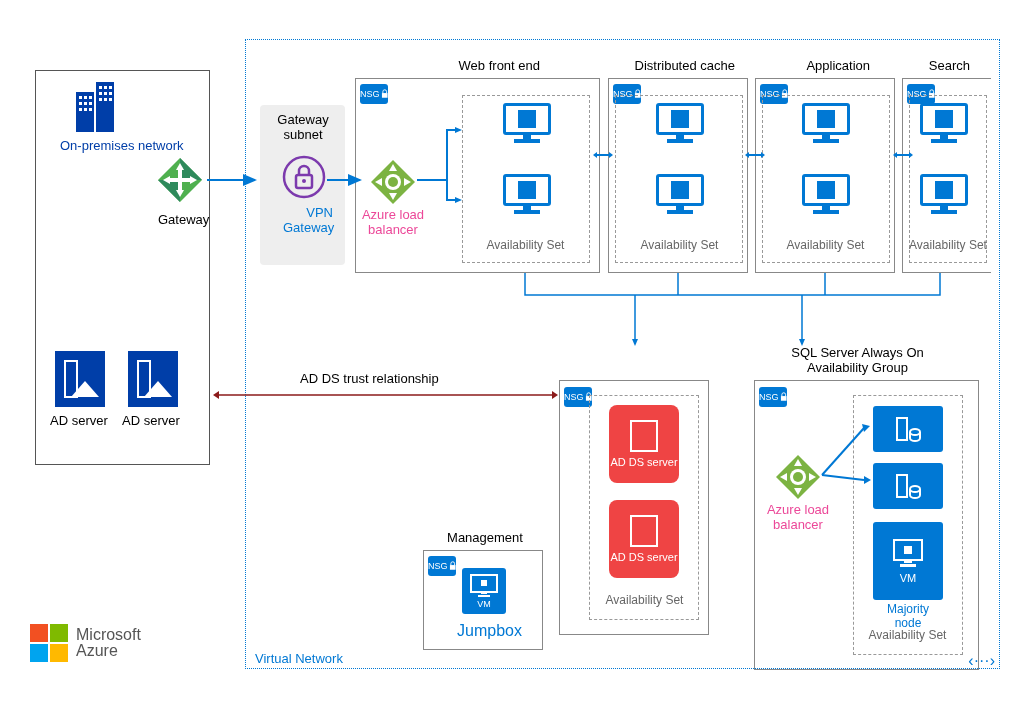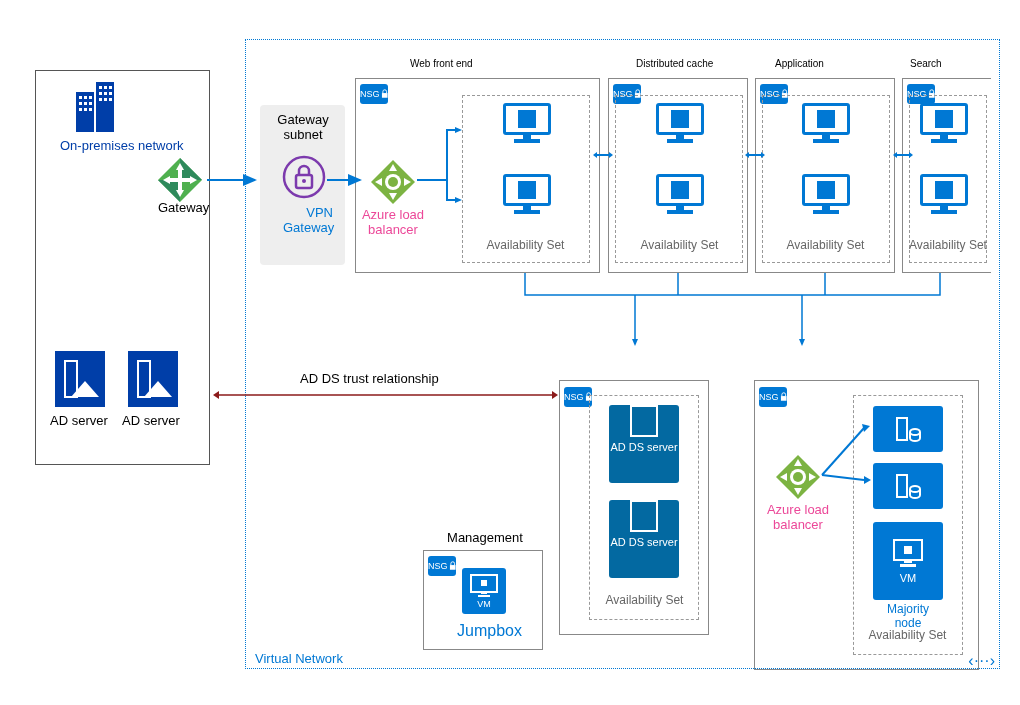--- a/index.html
+++ b/index.html
@@ -2,44 +2,44 @@
 <html><head>
 <meta charset="utf-8">
 <style>
 *{box-sizing:border-box;margin:0;padding:0;font-family:"Segoe UI",Arial,sans-serif}
 body{background:#fff;width:1020px;height:705px;position:relative}
 .container{position:absolute;inset:0}
 .onprem-box{position:absolute;left:35px;top:70px;width:175px;height:395px;border:1.5px solid #555}
 .buildings{position:absolute;left:70px;top:82px}
 .onprem-label{position:absolute;left:60px;top:138px;color:#003ea8;font-size:13px;text-align:center}
 .gateway-icon{position:absolute;left:155px;top:155px}
-.gateway-label{position:absolute;left:158px;top:200px;font-size:13px}
+.gateway-label{position:absolute;left:158px;top:212px;font-size:13px}
 .ad-server{position:absolute;top:351px;width:50px;height:56px}
 .ad-server1{left:55px}
 .ad-server2{left:128px}
 .ad-server-label{position:absolute;top:413px;font-size:13px}
 .ad-label1{left:50px}
 .ad-label2{left:122px}
 
 .vnet-box{position:absolute;left:245px;top:39px;width:755px;height:630px;border:1.5px dotted #0078d4}
 .vnet-label{position:absolute;left:255px;top:651px;color:#0078d4;font-size:13px}
 
 .gateway-subnet{position:absolute;left:260px;top:105px;width:85px;height:160px;background:#eee;border-radius:4px}
 .gateway-subnet-title{position:absolute;left:268px;top:112px;font-size:13px;text-align:center;width:70px}
 .vpn-gw-icon{position:absolute;left:282px;top:155px}
 .vpn-gw-label{position:absolute;left:283px;top:205px;font-size:13px;color:#0078d4;text-align:right;width:50px}
 
 .tier-box{position:absolute;top:78px;height:195px;border:1.5px solid #888}
 .webfront{left:355px;width:245px}
 .distcache{left:608px;width:140px}
 .application{left:755px;width:140px}
 .search{left:902px;width:89px;border-right:none}
-.tier-title{position:absolute;top:58px;font-size:10px;text-align:left}
+.tier-title{position:absolute;top:58px;font-size:13px;text-align:right}
 .t-web{left:410px;width:130px}
-.t-dist{left:636px;width:115px}
+.t-dist{left:620px;width:115px}
 .t-app{left:775px;width:95px}
 .t-search{left:910px;width:60px}
 
 .nsg-badge{position:absolute;width:28px;height:20px;background:#0078d4;border-radius:3px;color:#fff;font-size:9px;display:flex;align-items:center;justify-content:center;gap:1px}
 .nsg-web{left:360px;top:84px}
 .nsg-dist{left:613px;top:84px}
 .nsg-app{left:760px;top:84px}
 .nsg-search{left:907px;top:84px}
 .nsg-ad{left:564px;top:387px}
 .nsg-sql{left:759px;top:387px}
@@ -80,21 +80,21 @@
 .vm-a1{left:802px;top:103px}
 .vm-a2{left:802px;top:174px}
 .vm-s1{left:920px;top:103px}
 .vm-s2{left:920px;top:174px}
 
 .ad-tier{position:absolute;left:559px;top:380px;width:150px;height:255px;border:1.5px solid #888}
 .sql-tier{position:absolute;left:754px;top:380px;width:225px;height:290px;border:1.5px solid #888}
 .ad-title{position:absolute;left:575px;top:345px;font-size:13px;text-align:center;width:120px}
 .sql-title{position:absolute;left:770px;top:345px;font-size:13px;text-align:center;width:175px}
 
-.adds-box{position:absolute;left:609px;width:70px;height:78px;background:#0369a1;border-radius:3px;display:flex;flex-direction:column;align-items:center;color:#fff}
+.adds-box{position:absolute;left:609px;width:70px;height:78px;background:#ef4444;border-radius:8px;display:flex;flex-direction:column;align-items:center;justify-content:center;color:#fff}
 .adds1{top:405px}
 .adds2{top:500px}
 .adds-icon{width:28px;height:32px;border:2px solid #fff;position:relative}
 .adds-label{font-size:11px;margin-top:4px;text-align:center;line-height:1.1}
 
 .sql-box{position:absolute;left:873px;width:70px;height:46px;background:#0078d4;border-radius:3px;display:flex;align-items:center;justify-content:center}
 .sql1{top:406px}
 .sql2{top:463px}
 .sql3{top:522px;height:78px;flex-direction:column;color:#fff}
 .sql-label{font-size:11px;margin-top:2px}
@@ -353,20 +353,21 @@
 <div class="adds-box adds1">
       <div class="adds-icon"></div>
       <div class="adds-label">AD DS server</div>
     </div>
 <div class="adds-box adds2">
       <div class="adds-icon"></div>
       <div class="adds-label">AD DS server</div>
     </div>
 
 <div class="sql-tier"></div>
+<div class="sql-title">SQL Server Always On Availability Group</div>
 <div class="sql-box sql1">
       <svg width="30" height="30" viewBox="0 0 30 30">
         <rect x="4" y="4" width="10" height="22" fill="none" stroke="#fff" stroke-width="2"></rect>
         <ellipse cx="22" cy="18" rx="5" ry="3" fill="none" stroke="#fff" stroke-width="2"></ellipse>
         <path d="M17,18 v6 a5,3 0 0,0 10,0 v-6" fill="none" stroke="#fff" stroke-width="2"></path>
       </svg>
     </div>
 <div class="sql-box sql2">
       <svg width="30" height="30" viewBox="0 0 30 30">
         <rect x="4" y="4" width="10" height="22" fill="none" stroke="#fff" stroke-width="2"></rect>
@@ -445,16 +446,25 @@
   <line x1="0" y1="55" x2="42" y2="60" stroke="#0078d4" stroke-width="2"></line>
       <polygon points="42,56 49,60 42,64" fill="#0078d4"></polygon>
 </svg>
 
 <svg class="arrow" style="left:213px;top:390px" width="345" height="10">
   <line x1="6" y1="5" x2="339" y2="5" stroke="#8b1a1a" stroke-width="1.5"></line>
   <polygon points="6,1 0,5 6,9" fill="#8b1a1a"></polygon>
       <polygon points="339,1 345,5 339,9" fill="#8b1a1a"></polygon>
 </svg>
 
+<div class="ms-logo">
+  <div class="ms-squares">
+    <div class="sq-r"></div>
+        <div class="sq-g"></div>
+        <div class="sq-b"></div>
+        <div class="sq-y"></div>
+  </div>
+  <div class="ms-text"><span>Microsoft</span><br><span>Azure</span></div>
+</div>
 
 <div class="expand-icon">‹···›</div>
 
 </div>
 
 </body></html>

